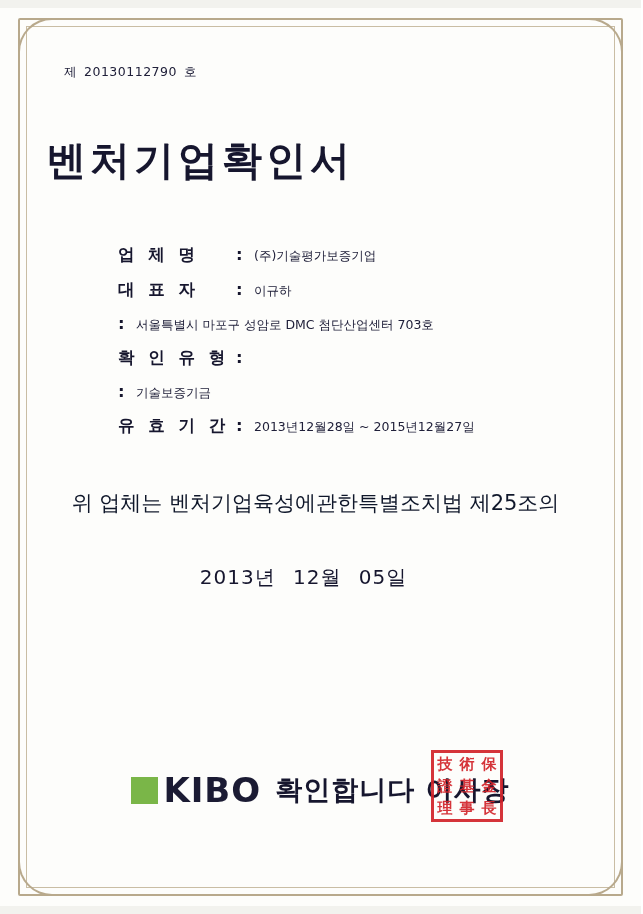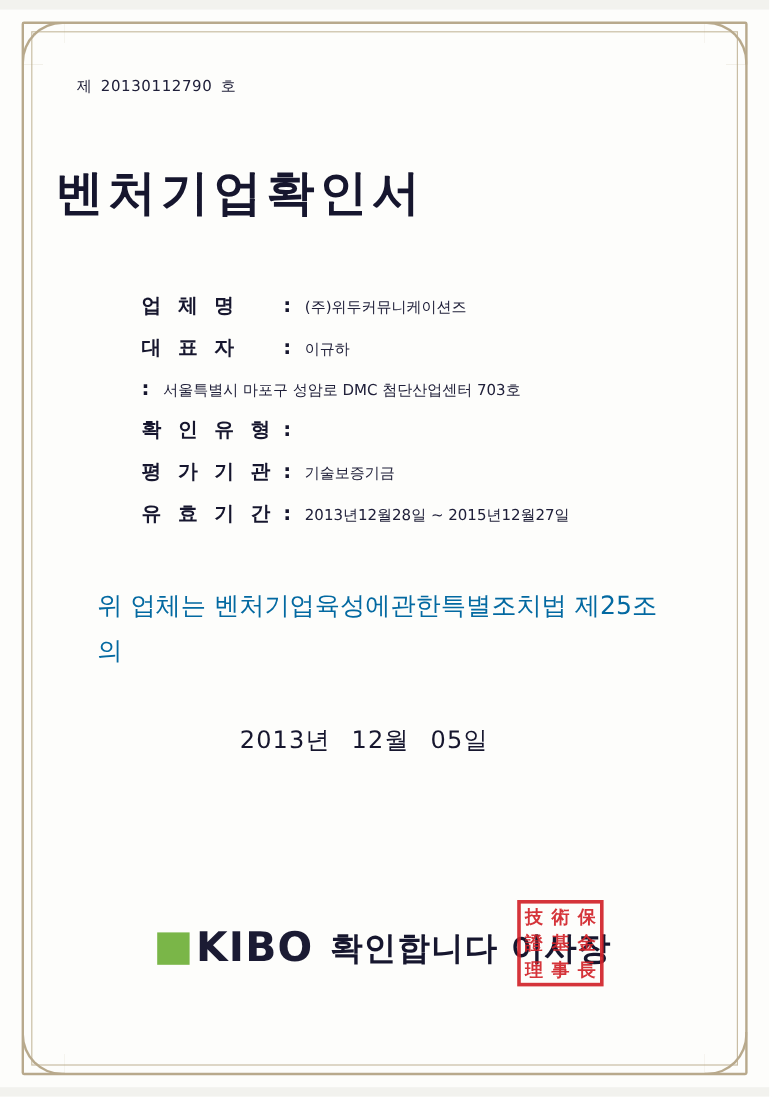--- a/index.html
+++ b/index.html
@@ -109,26 +109,27 @@
   }
   .field-value {
     font-size: 12.5px;
     color: #20203a;
     padding-left: 4px;
     white-space: nowrap;
   }
 
   .statement {
     margin-top: 48px;
-    margin-left: 35px;
+    margin-left: 24px;
     margin-right: 34px;
     font-size: 21px;
     line-height: 1.75;
-    color: #0369a1;
+    color: #0f172a;
     letter-spacing: 0px;
+    text-align: center;
   }
 
   .date {
     margin-top: 42px;
     text-align: center;
     padding-right: 44px;
     font-size: 20px;
     color: #16162e;
     letter-spacing: 1px;
   }
@@ -219,41 +220,40 @@
       <span>제</span><span class="num">20130112790</span><span>호</span>
     </div>
 
     <div class="title">벤처기업확인서</div>
 
     <div class="fields">
 
       <div class="field-row">
         <div class="field-label">업  체  명</div>
         <div class="field-colon">:</div>
-        <div class="field-value">(주)위두커뮤니케이션즈</div>
+        <div class="field-value">(주)기술평가보증기업</div>
       </div>
 
       <div class="field-row">
         <div class="field-label">대  표  자</div>
         <div class="field-colon">:</div>
         <div class="field-value">이규하</div>
       </div>
 
       <div class="field-row">
         <div class="field-colon">:</div>
         <div class="field-value">서울특별시 마포구 성암로 DMC 첨단산업센터 703호</div>
       </div>
 
       <div class="field-row">
         <div class="field-label">확 인 유 형</div>
         <div class="field-colon">:</div>
       </div>
 
       <div class="field-row">
-        <div class="field-label">평 가 기 관</div>
         <div class="field-colon">:</div>
         <div class="field-value">기술보증기금</div>
       </div>
 
       <div class="field-row">
         <div class="field-label">유 효 기 간</div>
         <div class="field-colon">:</div>
         <div class="field-value">2013년12월28일 ~ 2015년12월27일</div>
       </div>
 

